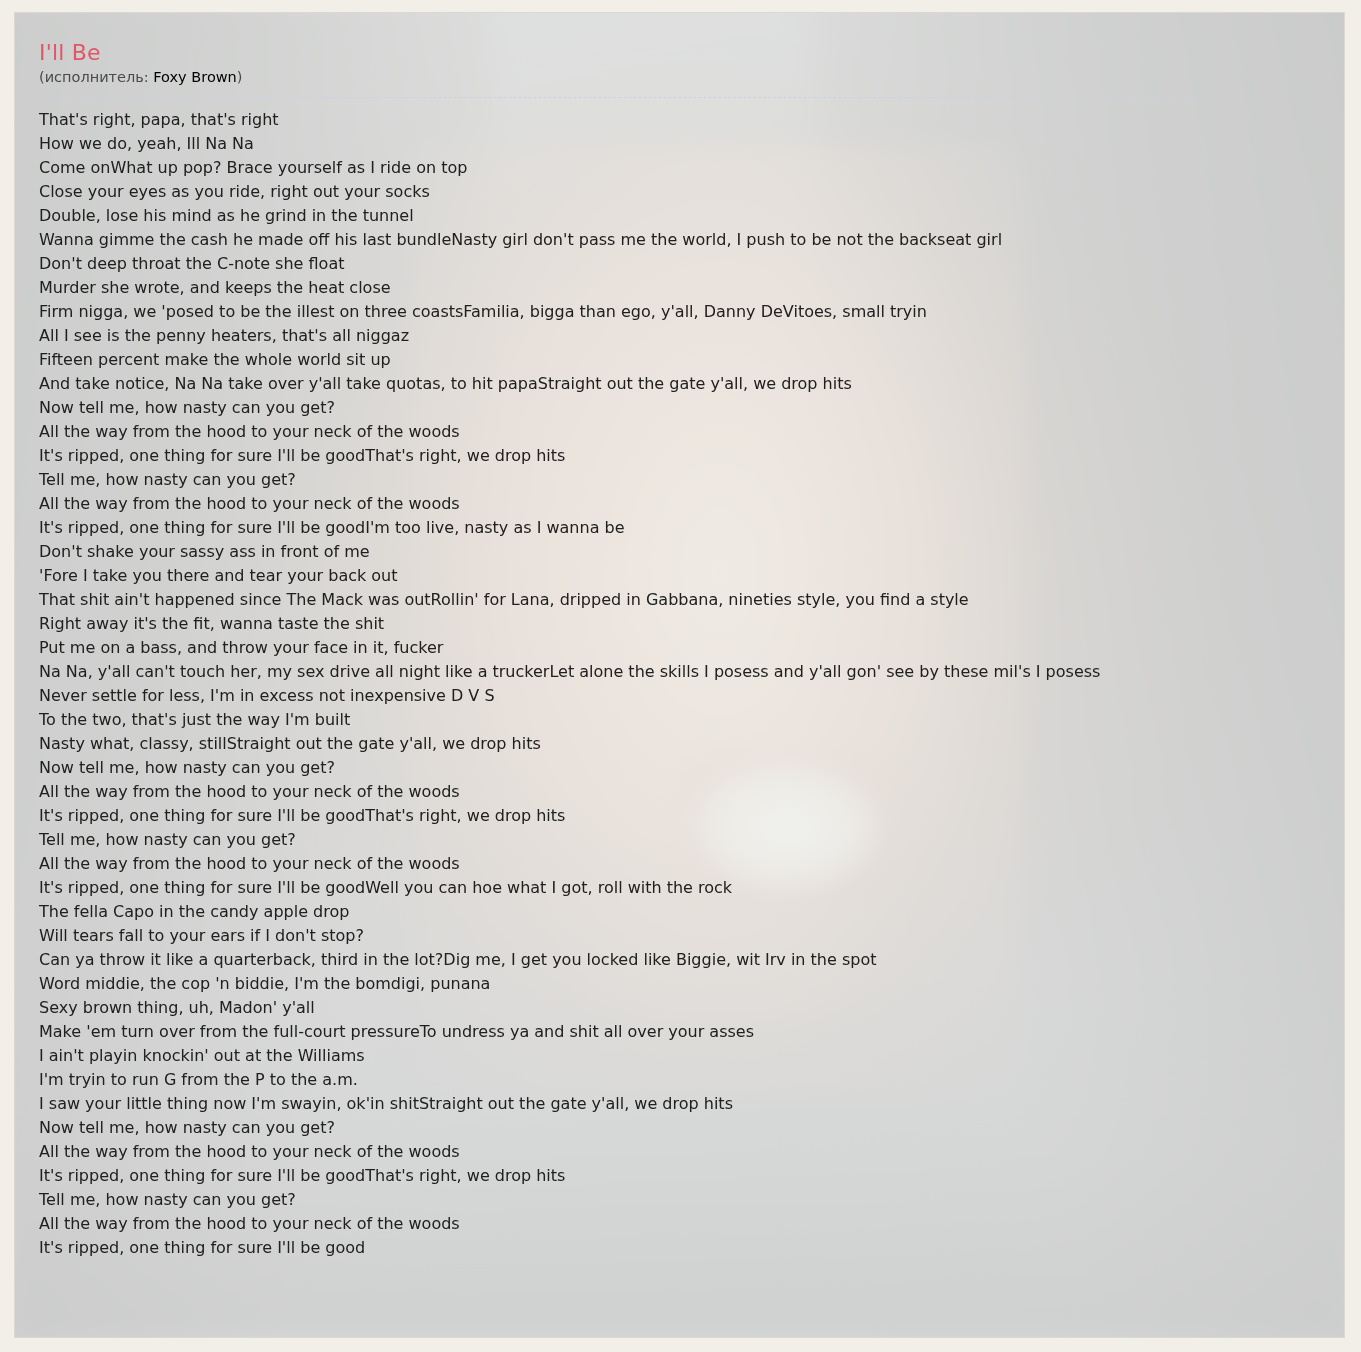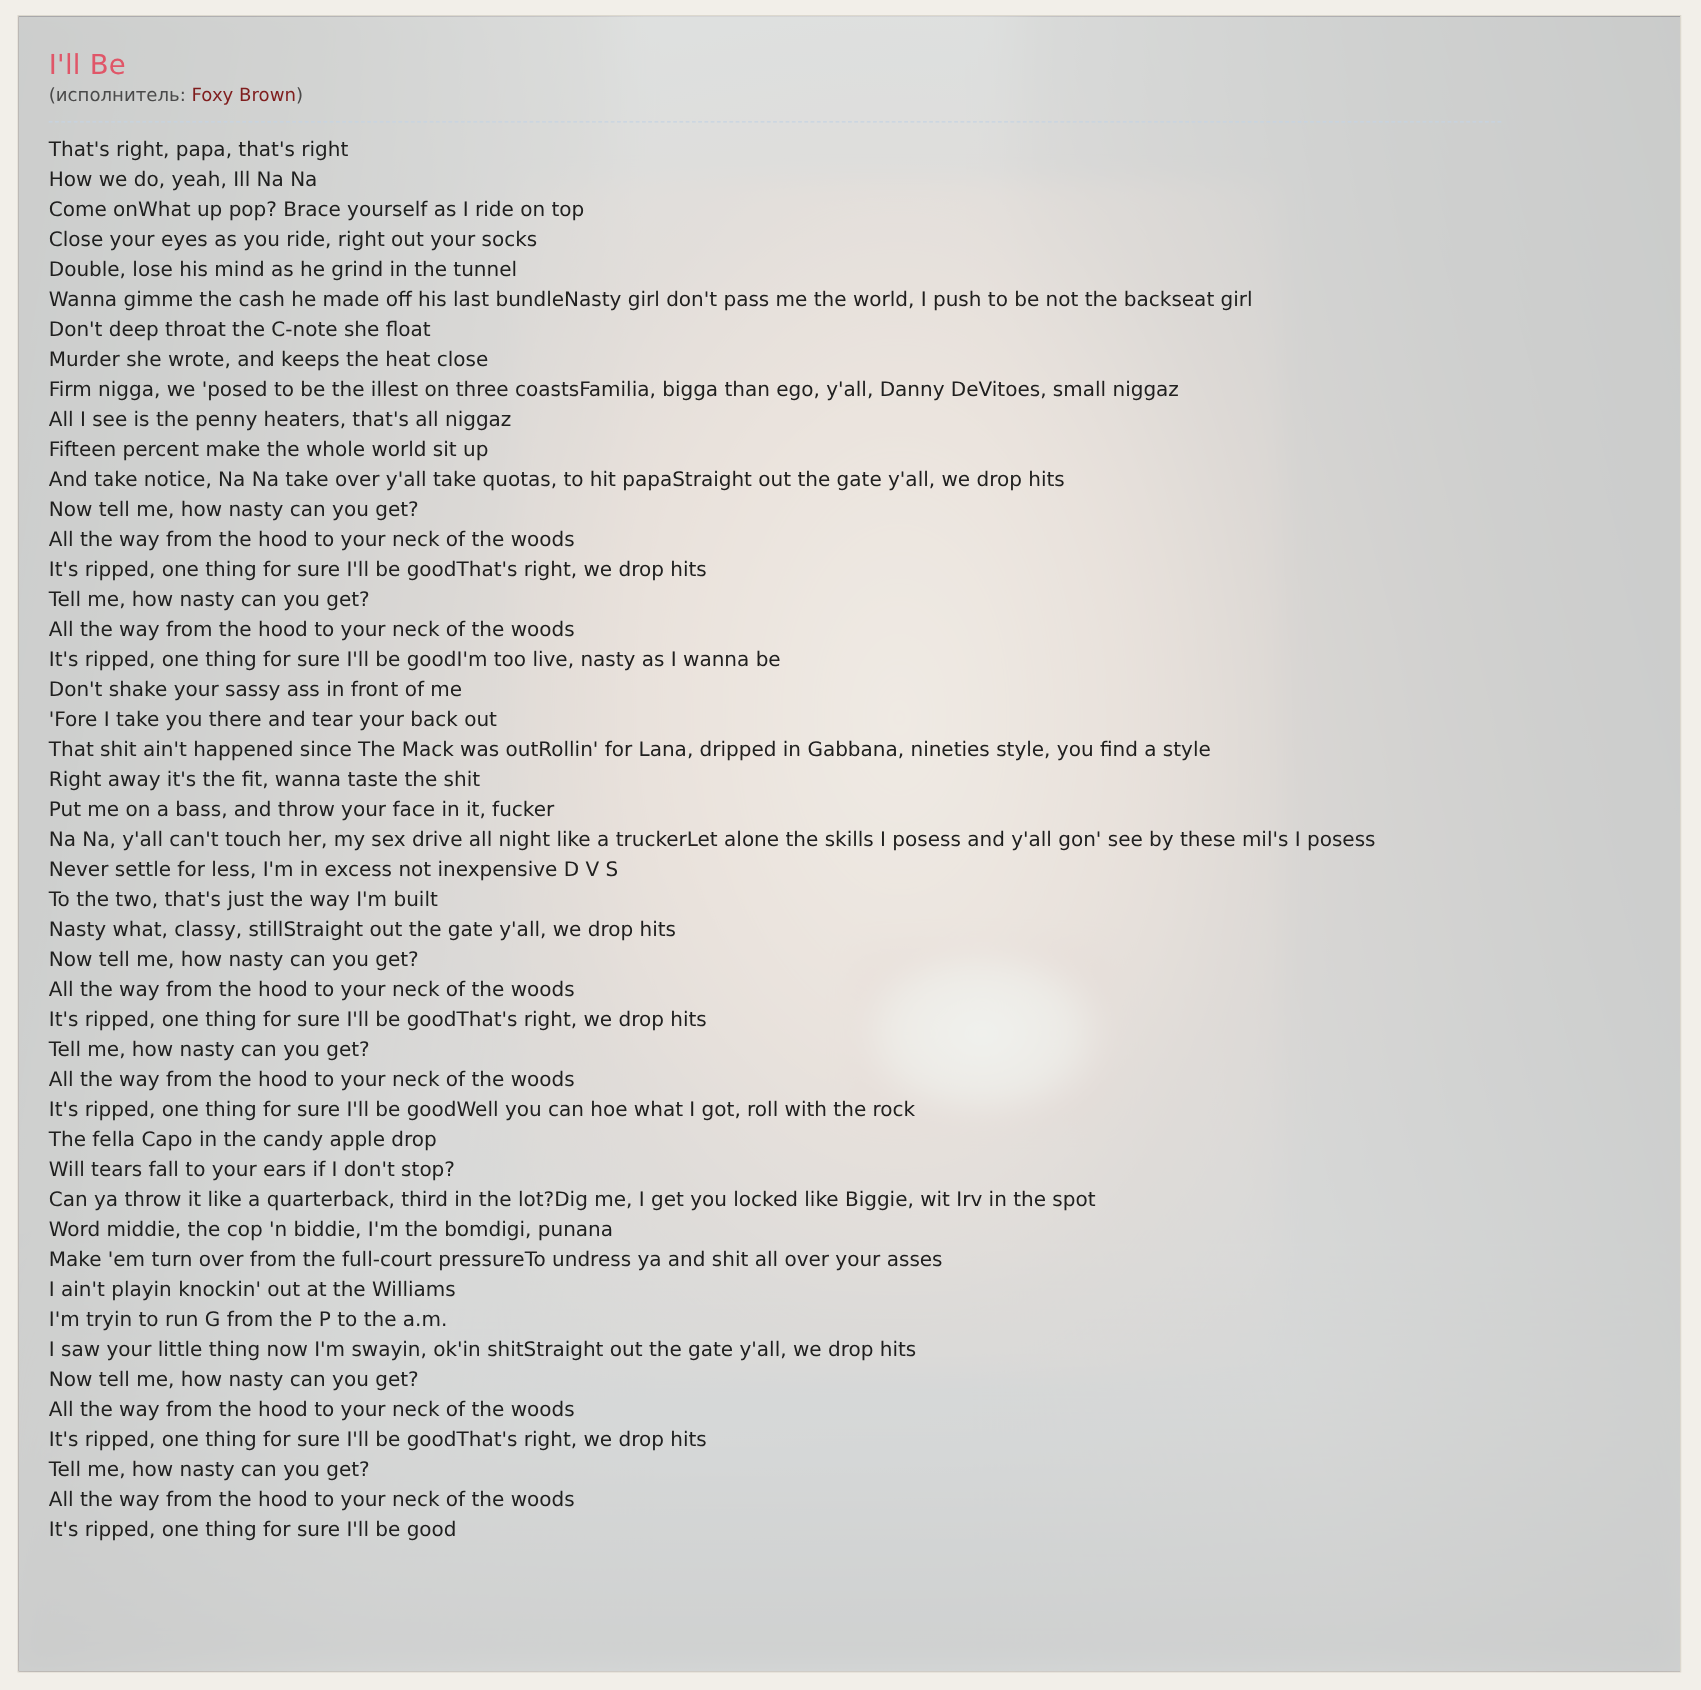--- a/index.html
+++ b/index.html
@@ -109,21 +109,21 @@
     line-height: 1.1;
     letter-spacing: 0.2px;
   }
   .artist-line {
     font-size: 14.5px;
     color: #4a4a4a;
     margin: 0 0 10px 0;
     line-height: 1.2;
   }
   .artist-link {
-    color: #7f1d1d;
+    color: #000000;
     text-decoration: none;
   }
   .divider {
     border: 0;
     border-top: 1px dashed #c6d4e2;
     margin: 0 0 10px 0;
     height: 0;
   }
   .lyrics {
     font-size: 16px;
@@ -159,21 +159,21 @@
   <hr class="divider">
   <div class="lyrics" id="lyrics-body">
       <div class="line">That's right, papa, that's right</div>
       <div class="line">How we do, yeah, Ill Na Na</div>
       <div class="line">Come onWhat up pop? Brace yourself as I ride on top</div>
       <div class="line">Close your eyes as you ride, right out your socks</div>
       <div class="line">Double, lose his mind as he grind in the tunnel</div>
       <div class="line">Wanna gimme the cash he made off his last bundleNasty girl don't pass me the world, I push to be not the backseat girl</div>
       <div class="line">Don't deep throat the C-note she float</div>
       <div class="line">Murder she wrote, and keeps the heat close</div>
-      <div class="line">Firm nigga, we 'posed to be the illest on three coastsFamilia, bigga than ego, y'all, Danny DeVitoes, small niggaz</div>
+      <div class="line">Firm nigga, we 'posed to be the illest on three coastsFamilia, bigga than ego, y'all, Danny DeVitoes, small tryin</div>
       <div class="line">All I see is the penny heaters, that's all niggaz</div>
       <div class="line">Fifteen percent make the whole world sit up</div>
       <div class="line">And take notice, Na Na take over y'all take quotas, to hit papaStraight out the gate y'all, we drop hits</div>
       <div class="line">Now tell me, how nasty can you get?</div>
       <div class="line">All the way from the hood to your neck of the woods</div>
       <div class="line">It's ripped, one thing for sure I'll be goodThat's right, we drop hits</div>
       <div class="line">Tell me, how nasty can you get?</div>
       <div class="line">All the way from the hood to your neck of the woods</div>
       <div class="line">It's ripped, one thing for sure I'll be goodI'm too live, nasty as I wanna be</div>
       <div class="line">Don't shake your sassy ass in front of me</div>
@@ -188,20 +188,21 @@
       <div class="line">Now tell me, how nasty can you get?</div>
       <div class="line">All the way from the hood to your neck of the woods</div>
       <div class="line">It's ripped, one thing for sure I'll be goodThat's right, we drop hits</div>
       <div class="line">Tell me, how nasty can you get?</div>
       <div class="line">All the way from the hood to your neck of the woods</div>
       <div class="line">It's ripped, one thing for sure I'll be goodWell you can hoe what I got, roll with the rock</div>
       <div class="line">The fella Capo in the candy apple drop</div>
       <div class="line">Will tears fall to your ears if I don't stop?</div>
       <div class="line">Can ya throw it like a quarterback, third in the lot?Dig me, I get you locked like Biggie, wit Irv in the spot</div>
       <div class="line">Word middie, the cop 'n biddie, I'm the bomdigi, punana</div>
+      <div class="line">Sexy brown thing, uh, Madon' y'all</div>
       <div class="line">Make 'em turn over from the full-court pressureTo undress ya and shit all over your asses</div>
       <div class="line">I ain't playin knockin' out at the Williams</div>
       <div class="line">I'm tryin to run G from the P to the a.m.</div>
       <div class="line">I saw your little thing now I'm swayin, ok'in shitStraight out the gate y'all, we drop hits</div>
       <div class="line">Now tell me, how nasty can you get?</div>
       <div class="line">All the way from the hood to your neck of the woods</div>
       <div class="line">It's ripped, one thing for sure I'll be goodThat's right, we drop hits</div>
       <div class="line">Tell me, how nasty can you get?</div>
       <div class="line">All the way from the hood to your neck of the woods</div>
       <div class="line">It's ripped, one thing for sure I'll be good</div>

